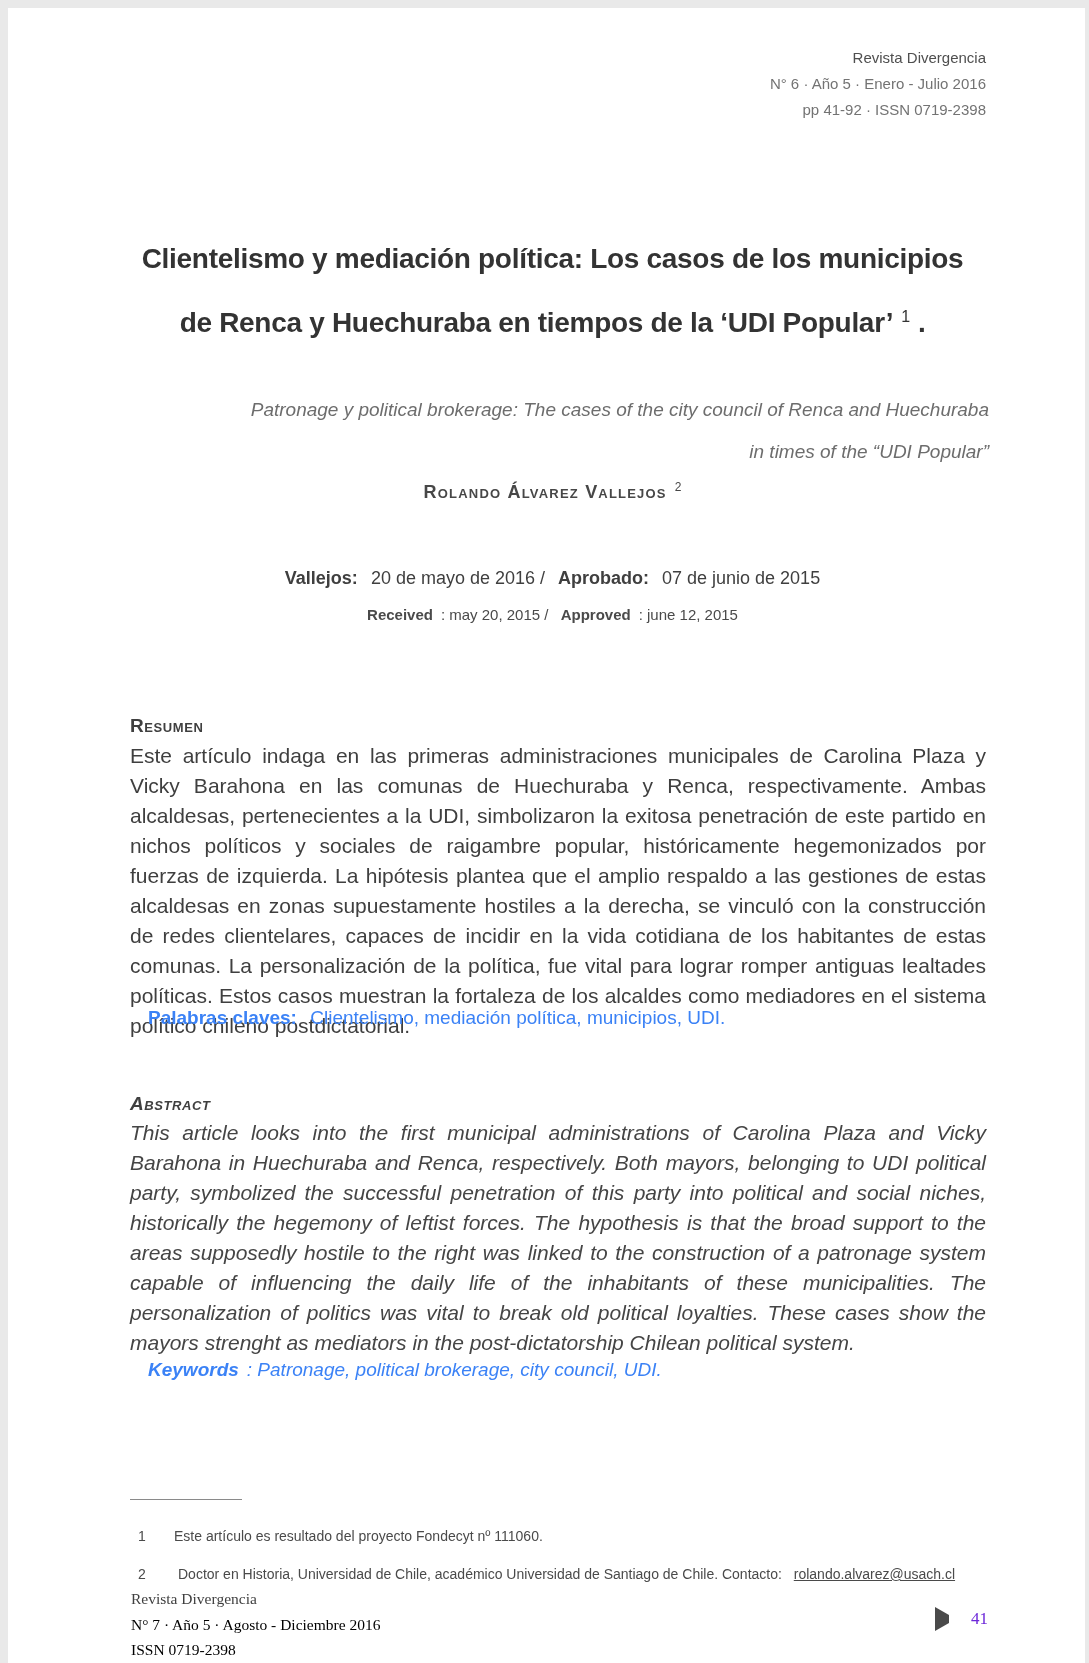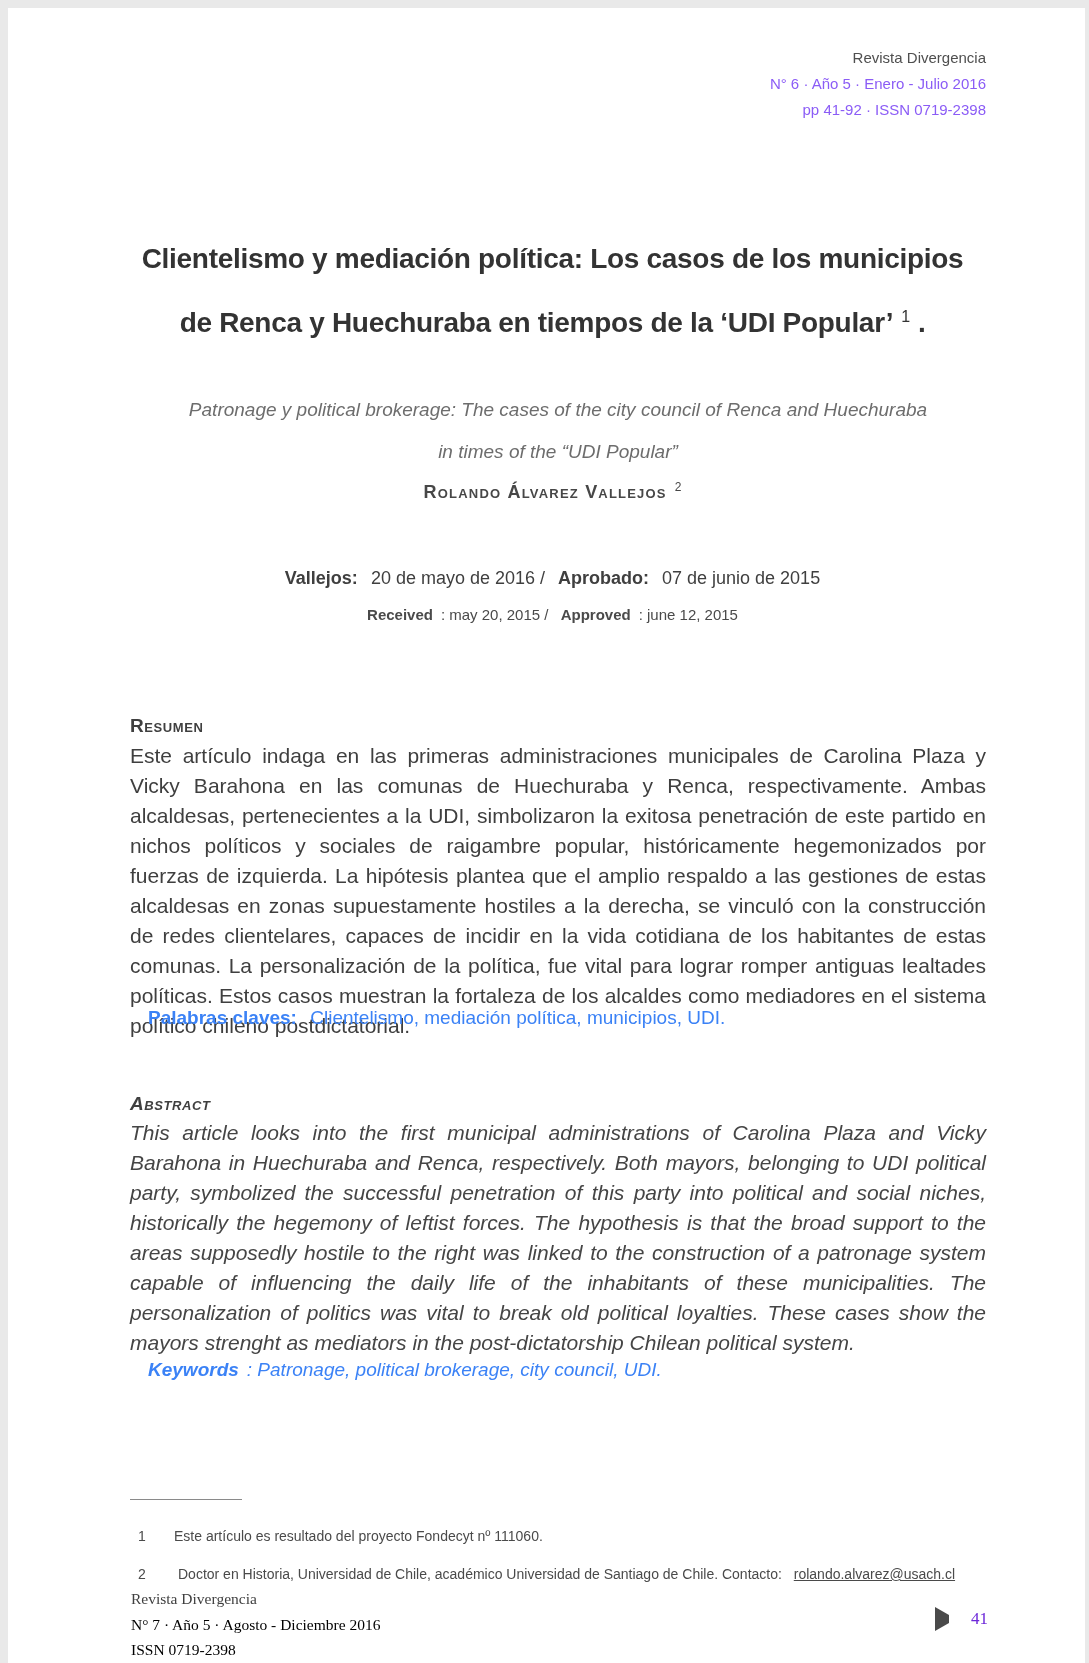--- a/index.html
+++ b/index.html
@@ -20,43 +20,43 @@
   
   .header {
     position: absolute;
     top: 33px;
     right: 103px;
     text-align: right;
     line-height: 18px;
     font-size: 15px;
   }
   .header .journal { color: #4f4f4f; }
-  .header .muted  { color: #8b5cf6; }
+  .header .muted  { color: #737373; }
 
   
   .title {
     position: absolute;
     top: 218px;
     left: 70px;
     right: 70px;
     text-align: center;
     font-weight: bold;
     font-size: 28px;
     line-height: 50px;
     letter-spacing: -0.3px;
     color: #333333;
   }
   .title sup { font-size: 16px; font-weight: normal; vertical-align: 10px; }
 
   .subtitle {
     position: absolute;
     top: 377px;
     left: 100px;
-    right: 89px;
-    text-align: center;
+    right: 100px;
+    text-align: right;
     font-style: italic;
     font-size: 19px;
     line-height: 34px;
     color: #6d6d6d;
   }
 
   .author {
     position: absolute;
     top: 468px;
     left: 0;

